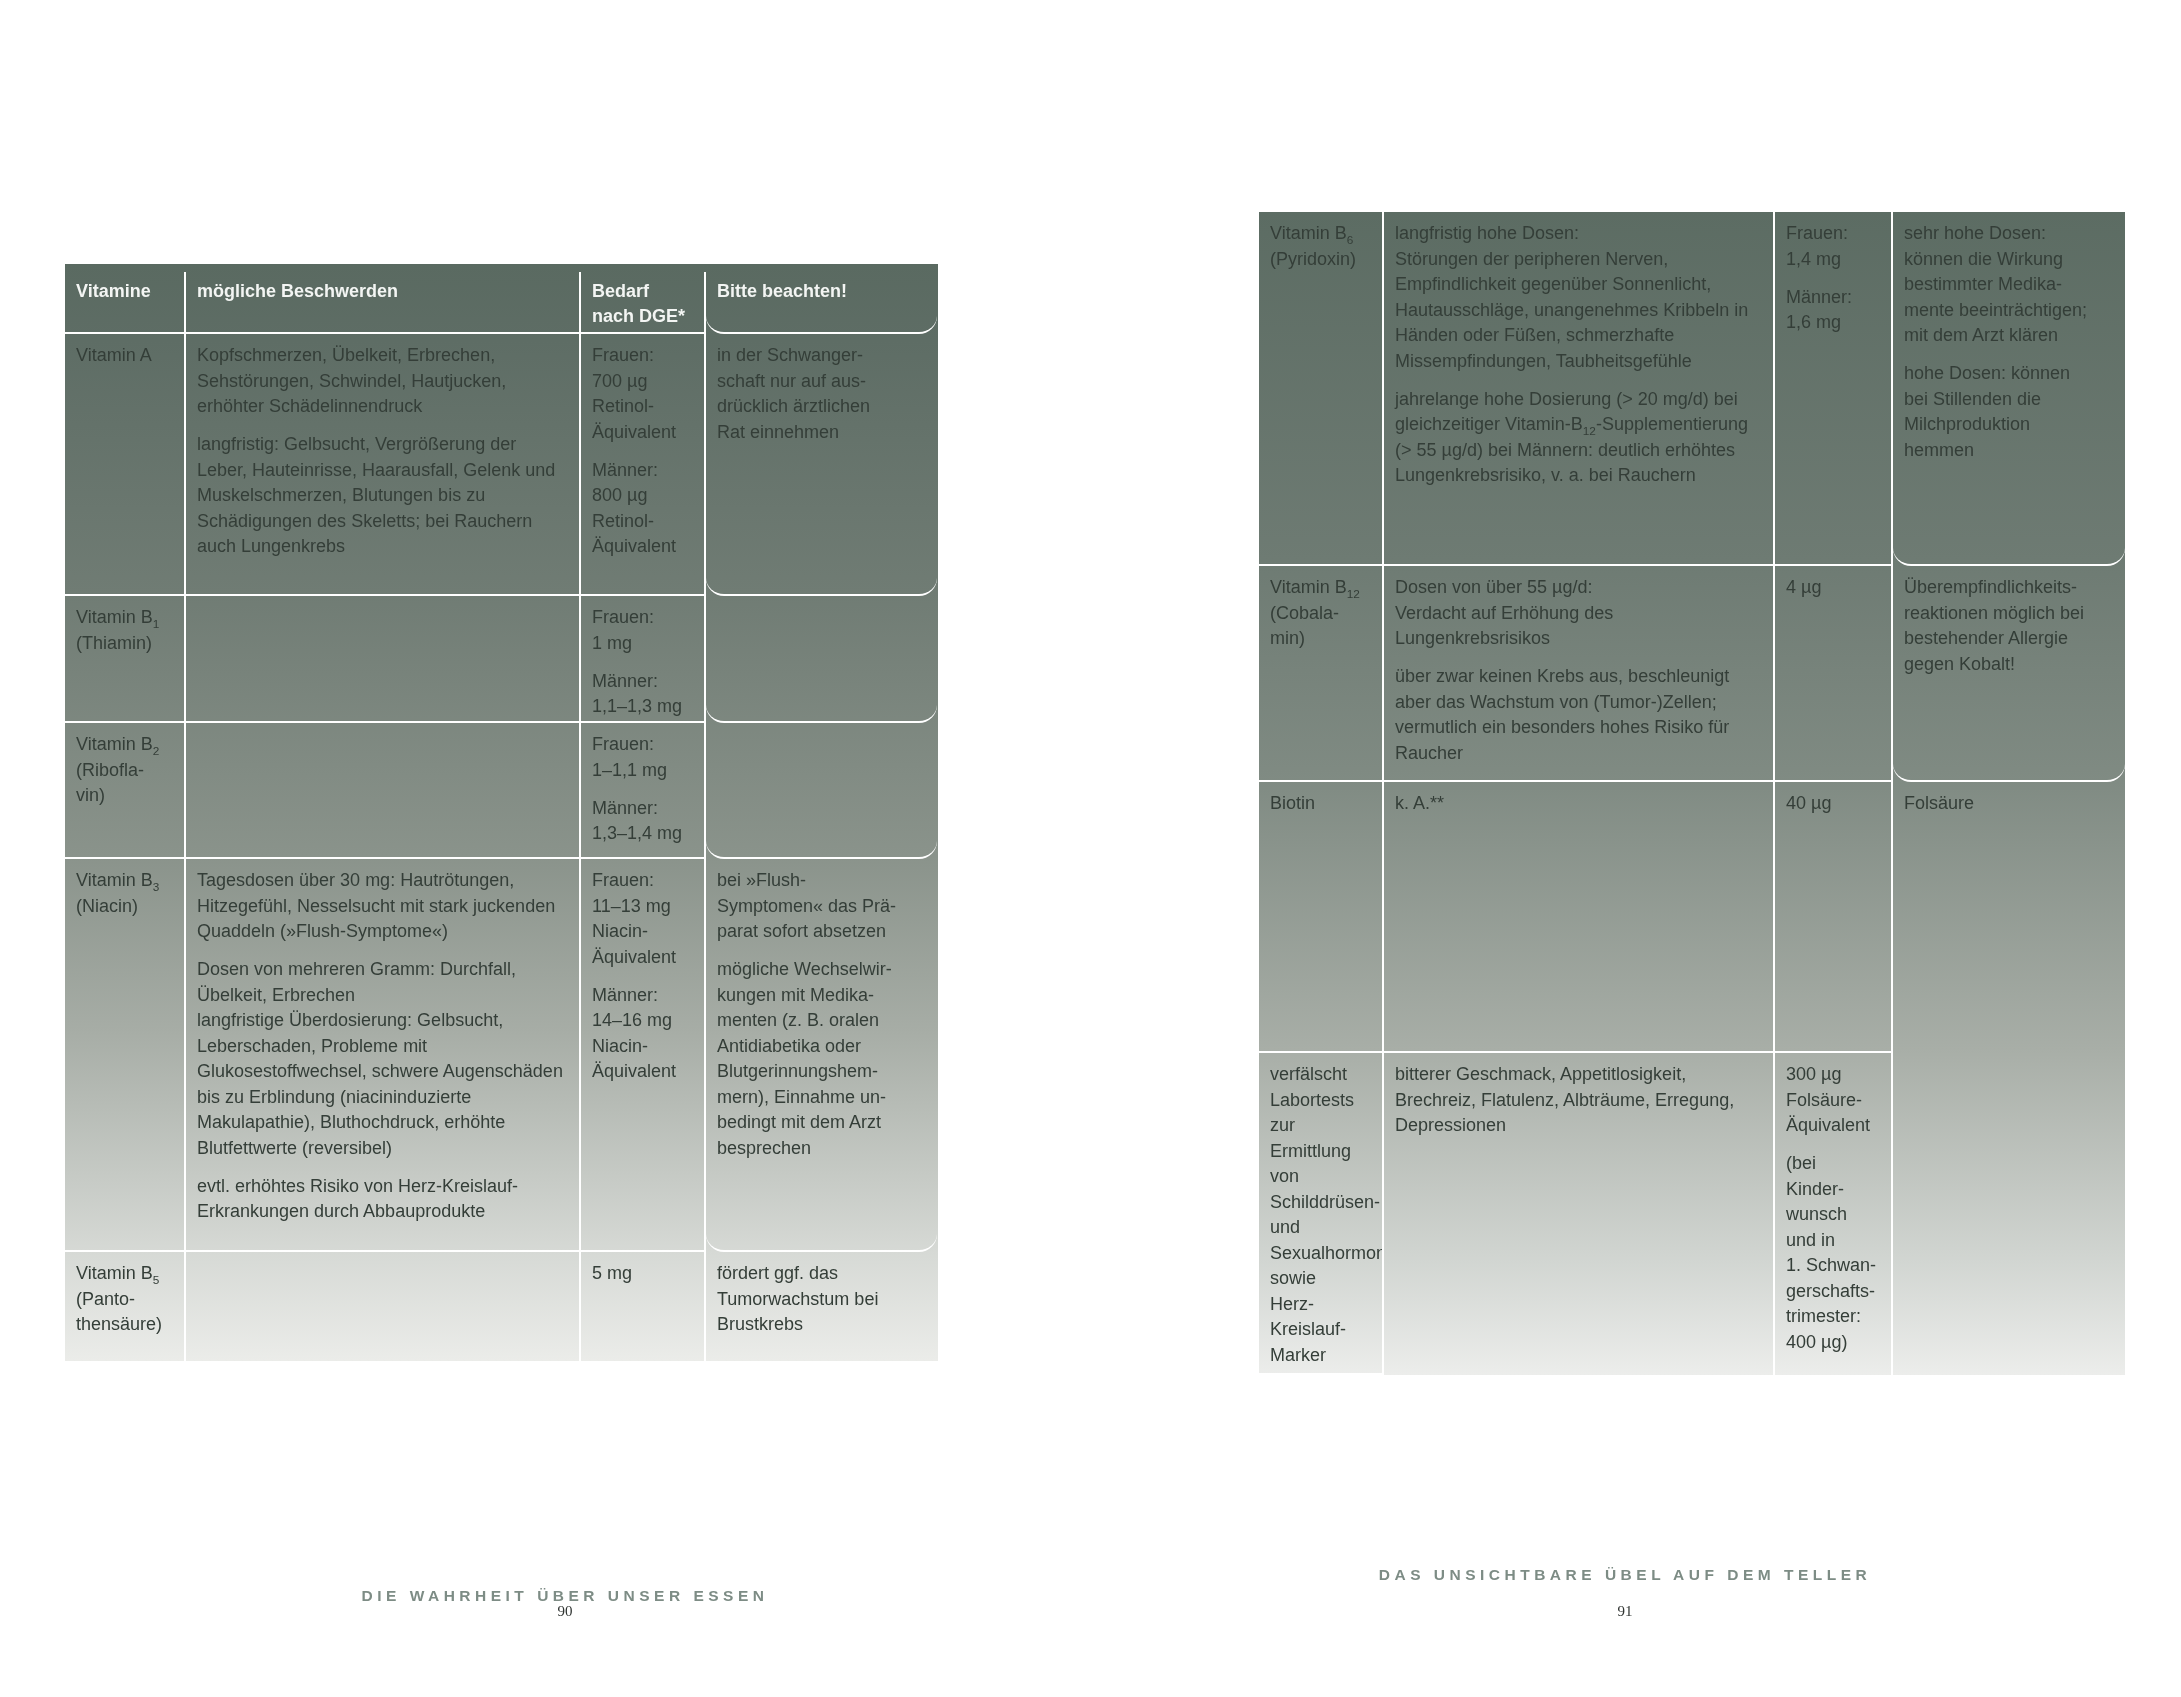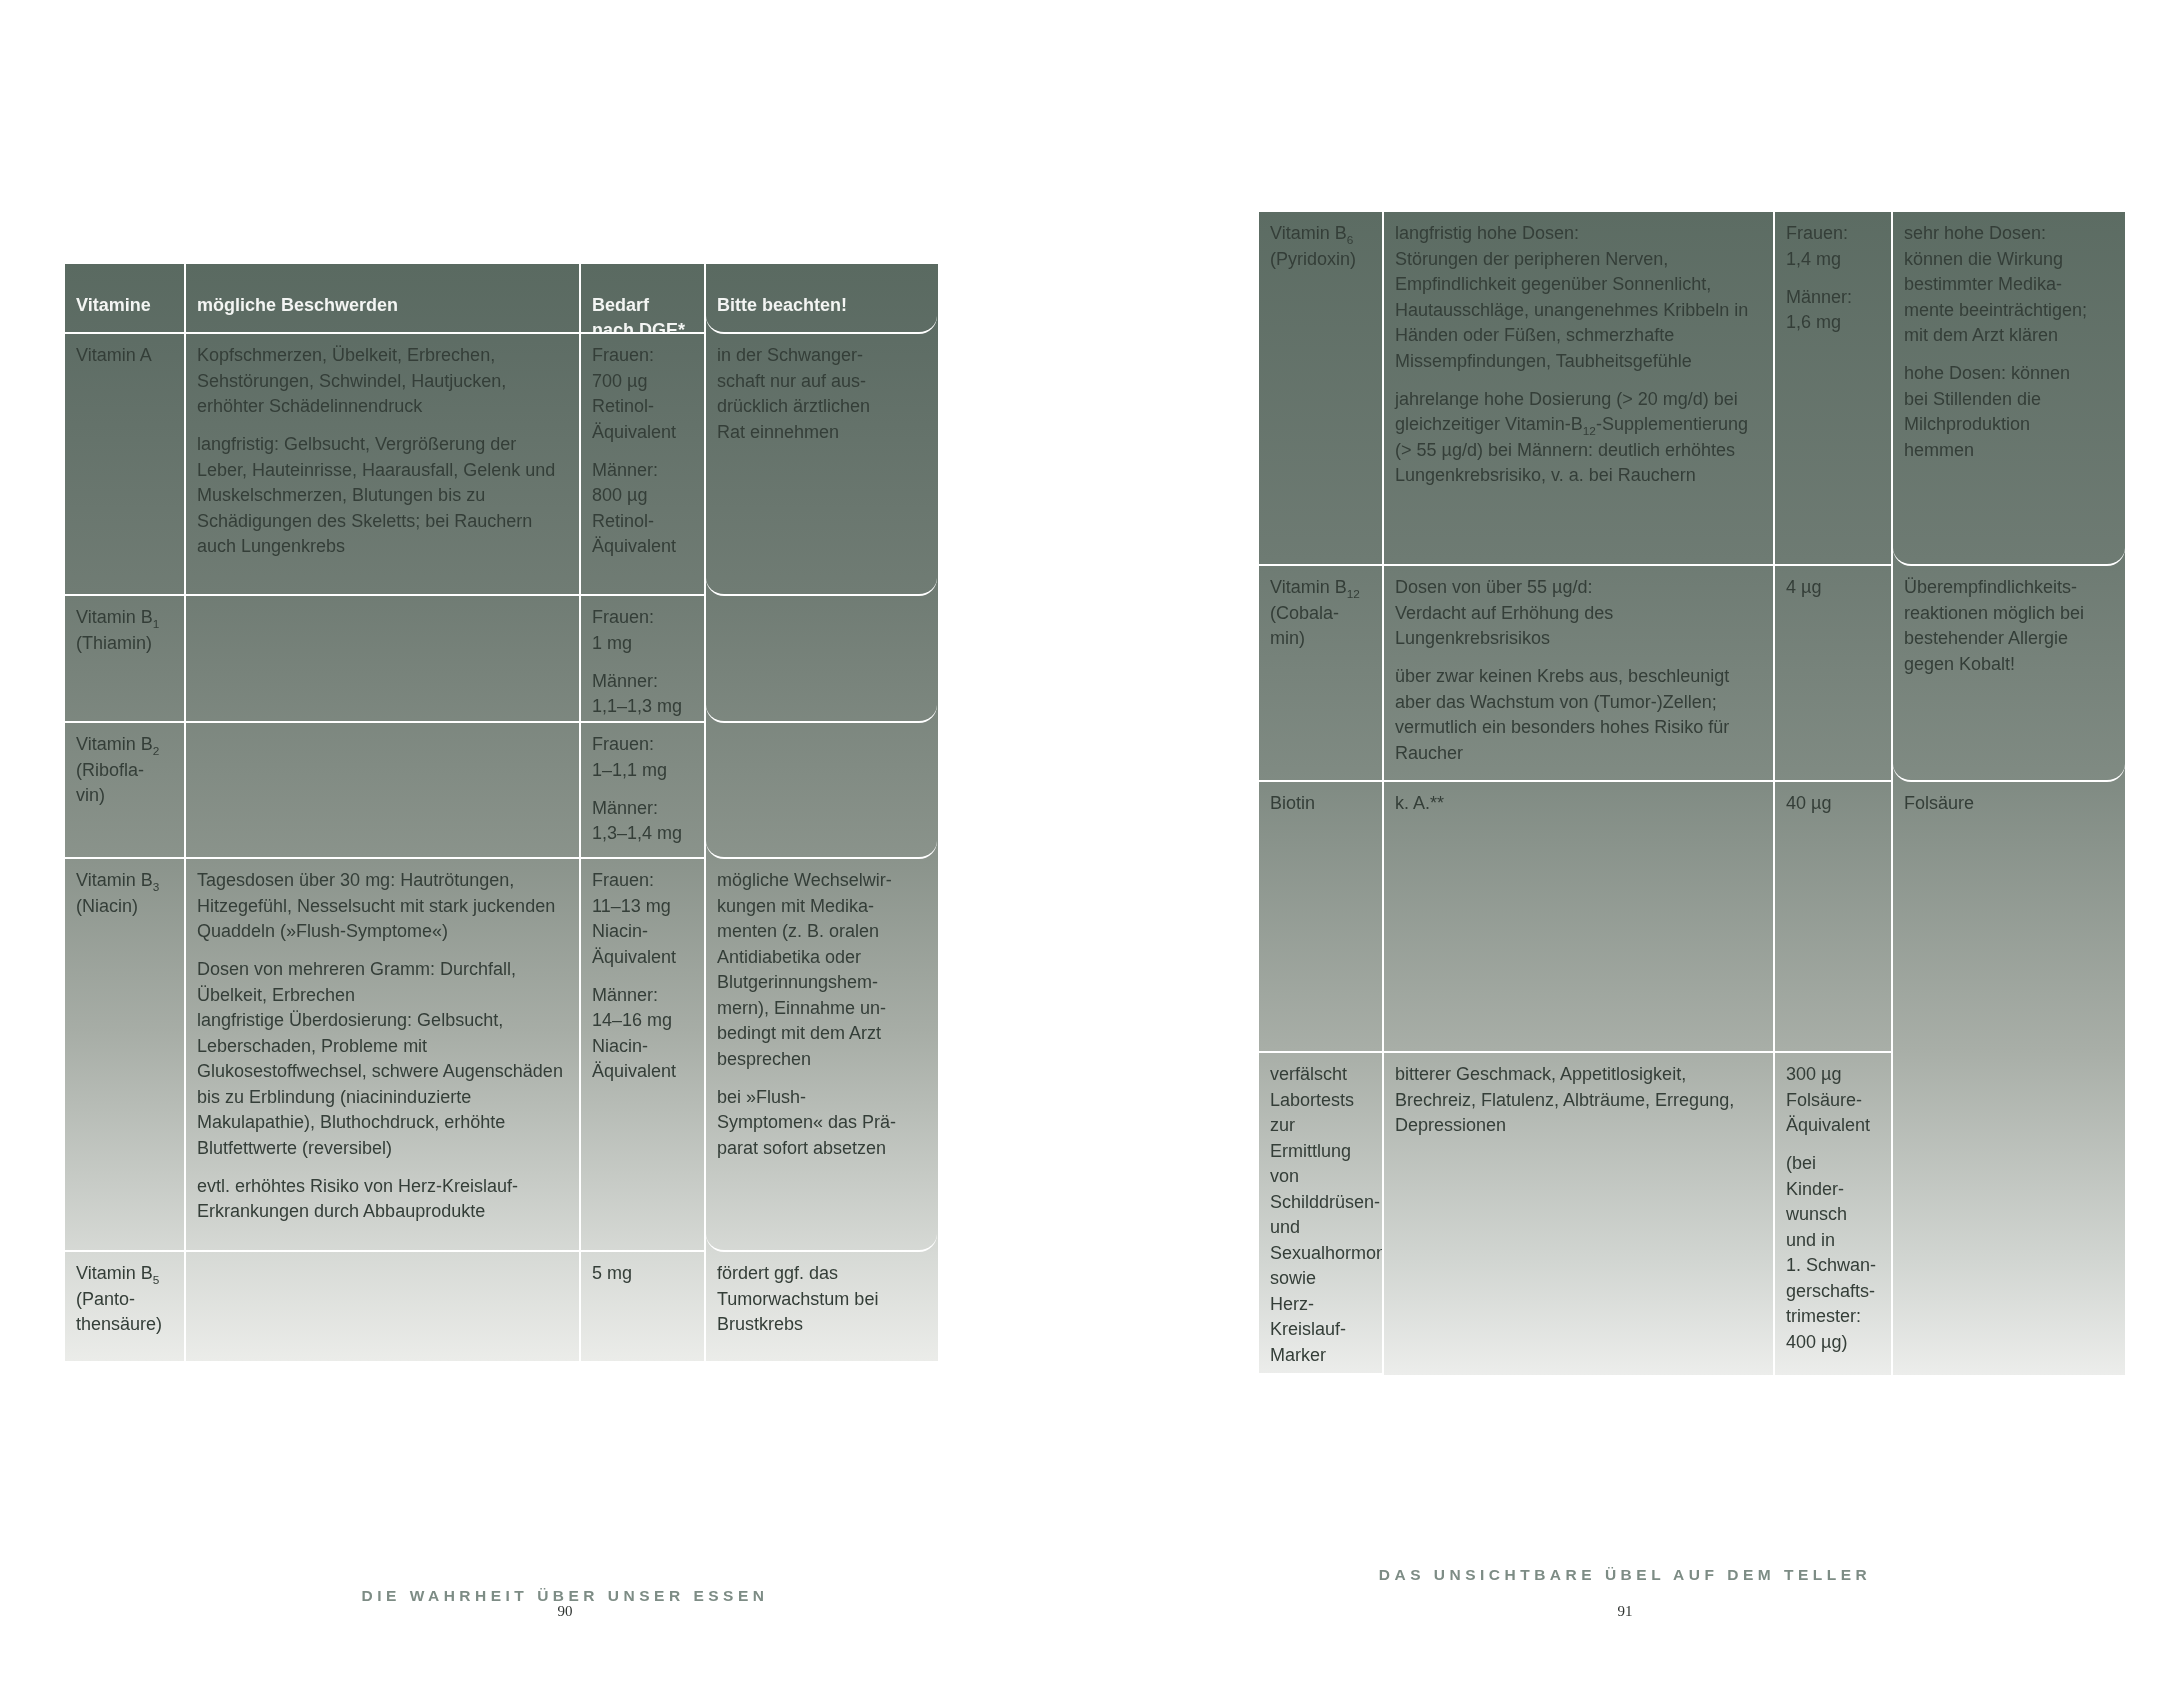--- a/index.html
+++ b/index.html
@@ -61,21 +61,22 @@
     overflow:hidden;
     white-space:pre-line;
     color:var(--body-text);
   }
   .cell:nth-child(4n){border-right:none;border-radius:18px;}
   .cell.last-row{border-bottom:none;}
   .cell.header-cell{
     font-weight:bold;
     color:var(--header-text);
     line-height:24.5px;
-    padding-top:29px;
+    padding-top:7px;
+    margin-top:8px;
   }
   .cell p{margin:0 0 12.7px;}
   .cell p:last-child{margin-bottom:0;}
   sub{font-size:11.8px;line-height:0;vertical-align:-4.5px;}
 
   .running-head{
     position:absolute;
     top:1566px;
     transform:translateX(-50%);
     font-size:15.5px;
@@ -141,30 +142,30 @@
 (Niacin)</p></div>
         <div class="cell"><p>Tagesdosen über 30 mg: Hautrötungen, Hitzegefühl, Nesselsucht mit stark juckenden Quaddeln (»Flush-Symptome«)</p><p>Dosen von mehreren Gramm: Durchfall, Übelkeit, Erbrechen
 langfristige Überdosierung: Gelbsucht, Leberschaden, Probleme mit Glukosestoffwechsel, schwere Augenschäden bis zu Erblindung (niacininduzierte Makulapathie), Bluthochdruck, erhöhte Blutfettwerte (reversibel)</p><p>evtl. erhöhtes Risiko von Herz-Kreislauf-Erkrankungen durch Abbauprodukte</p></div>
         <div class="cell"><p>Frauen:
 11–13 mg
 Niacin-
 Äquivalent</p><p>Männer:
 14–16 mg
 Niacin-
 Äquivalent</p></div>
-        <div class="cell"><p>mögliche Wechselwir-
+        <div class="cell"><p>bei »Flush-
+Symptomen« das Prä-
+parat sofort absetzen</p><p>mögliche Wechselwir-
 kungen mit Medika-
 menten (z. B. oralen
 Antidiabetika oder
 Blutgerinnungshem-
 mern), Einnahme un-
 bedingt mit dem Arzt
-besprechen</p><p>bei »Flush-
-Symptomen« das Prä-
-parat sofort absetzen</p></div>
+besprechen</p></div>
         <div class="cell last-row"><p>Vitamin B<sub>5</sub>
 (Panto-
 thensäure)</p></div>
         <div class="cell last-row"></div>
         <div class="cell last-row"><p>5 mg</p></div>
         <div class="cell last-row"><p>fördert ggf. das
 Tumorwachstum bei
 Brustkrebs</p></div>
       </div>
     <div class="running-head rh-left">DIE WAHRHEIT ÜBER UNSER ESSEN</div>

